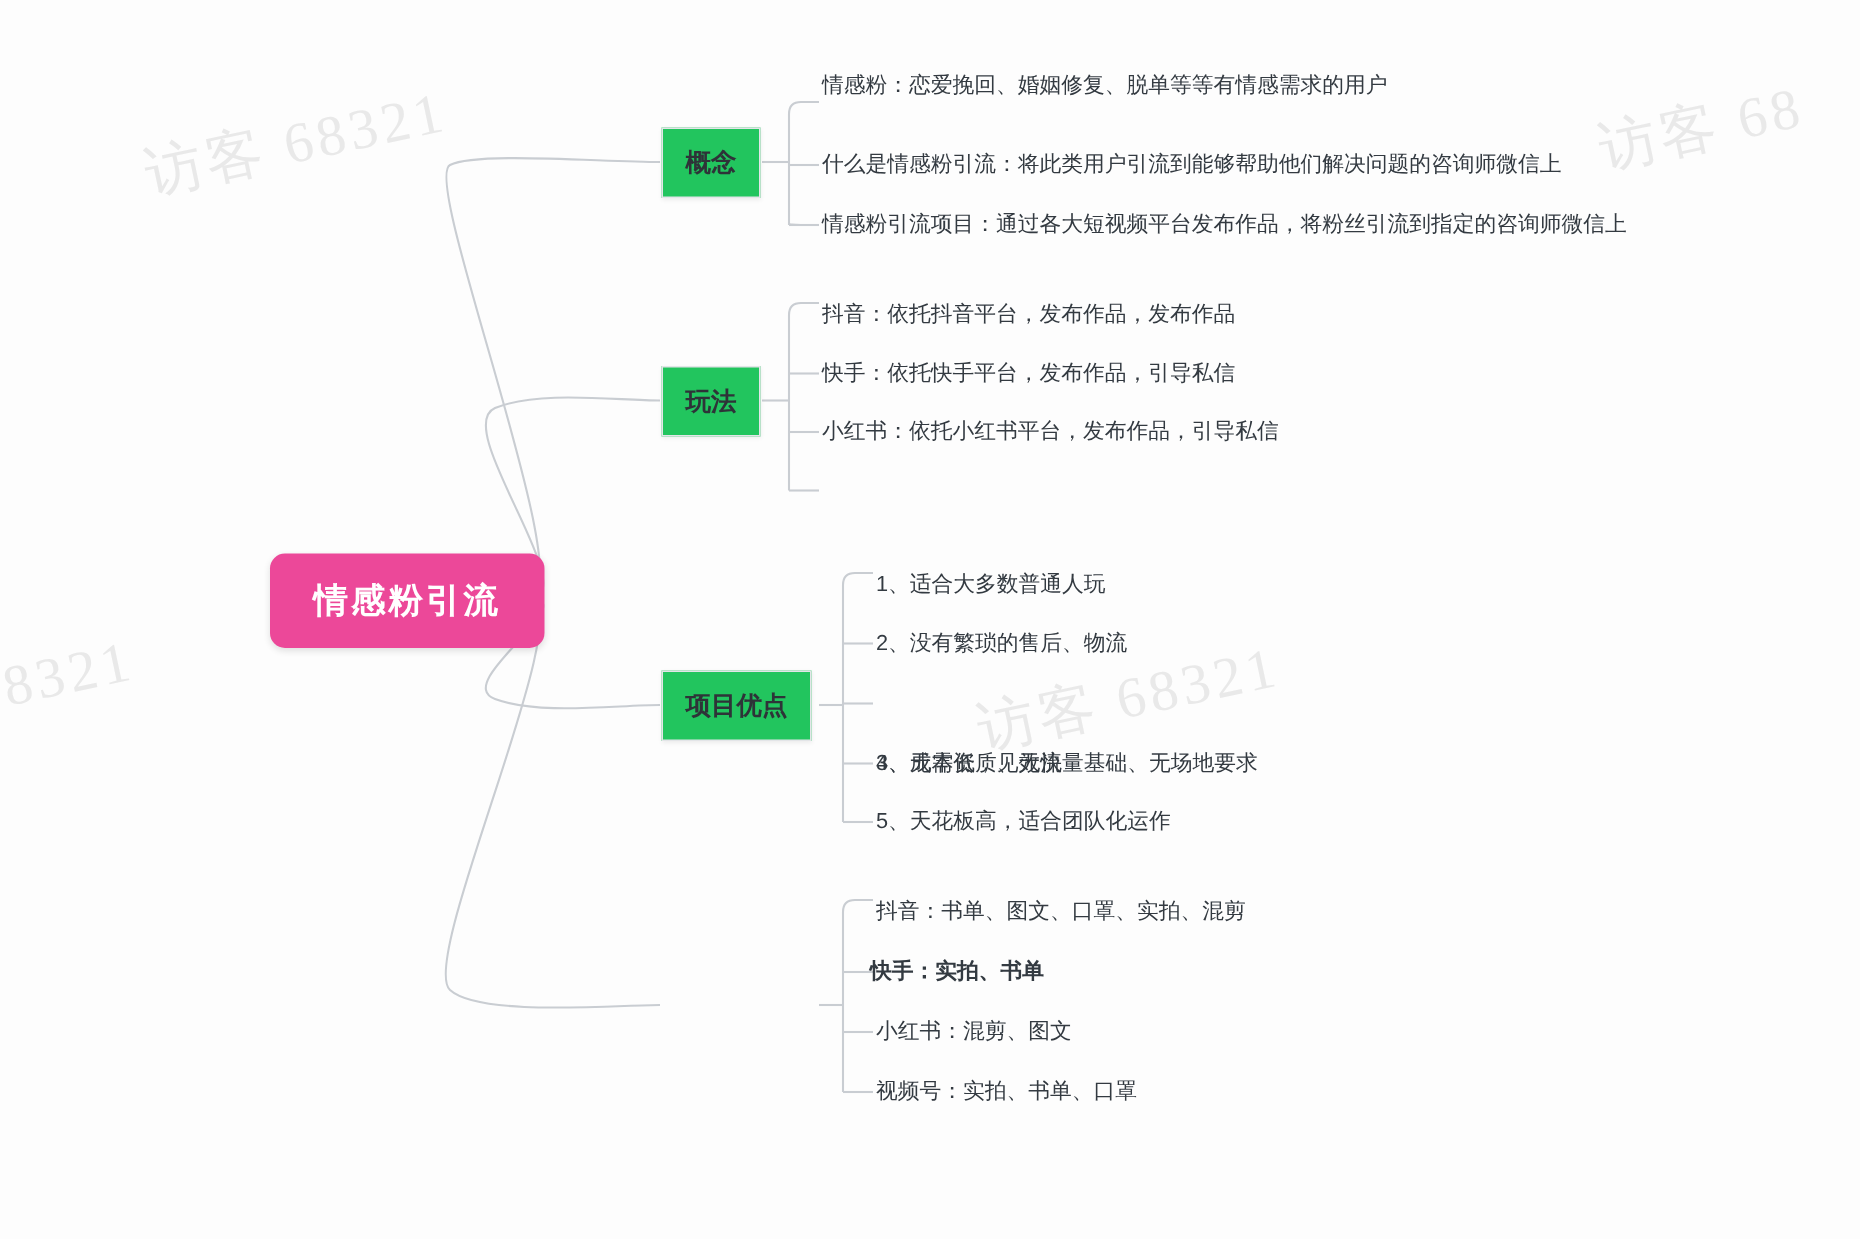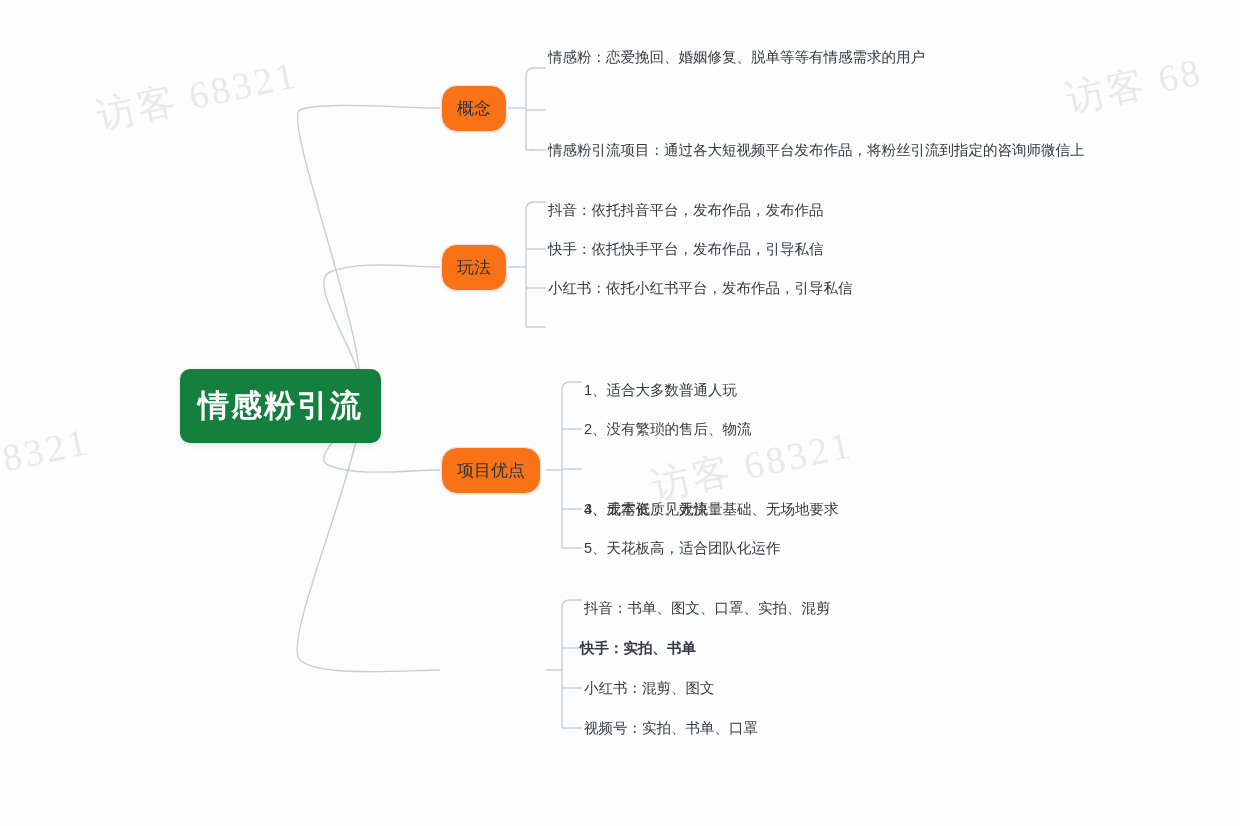--- a/index.html
+++ b/index.html
@@ -31,38 +31,38 @@
   svg.links {
     position: absolute;
     left: 0;
     top: 0;
     width: 1240px;
     height: 826px;
     pointer-events: none;
   }
   .root-node {
     position: absolute;
-    background: #15803d;
+    background: #ec4899;
     color: #ffffff;
-    font-size: 31px;
+    font-size: 23px;
     font-weight: bold;
     letter-spacing: 2px;
     border-radius: 10px;
-    padding: 16px 18px;
+    padding: 16px 29px;
     box-shadow: 0 2px 5px rgba(0,0,0,0.12);
     white-space: nowrap;
   }
   .branch-node {
     position: absolute;
-    background: #f97316;
+    background: #22c55e;
     color: #2e3338;
     font-size: 17px;
-    font-weight: normal;
+    font-weight: bold;
     border: 1px solid #e3e5e8;
-    border-radius: 16px;
+    border-radius: 0;
     padding: 11px 15px;
     box-shadow: 0 1px 3px rgba(0,0,0,0.07);
     white-space: nowrap;
   }
   .leaf-node {
     position: absolute;
     color: #333a41;
     font-size: 14.5px;
     white-space: nowrap;
     line-height: 1.3;
@@ -117,20 +117,21 @@
     </g>
   </svg>
 
   <div class="root-node" style="left:180px; top:369px;">情感粉引流</div>
 
   <div class="branch-node" style="left:441px; top:85px;">概念</div>
   <div class="branch-node" style="left:441px; top:244px;">玩法</div>
   <div class="branch-node" style="left:441px; top:447px;">项目优点</div>
 
   <div class="leaf-node" style="left:548px; top:48px;">情感粉：恋爱挽回、婚姻修复、脱单等等有情感需求的用户</div>
+  <div class="leaf-node" style="left:548px; top:101px;">什么是情感粉引流：将此类用户引流到能够帮助他们解决问题的咨询师微信上</div>
   <div class="leaf-node" style="left:548px; top:141px;">情感粉引流项目：通过各大短视频平台发布作品，将粉丝引流到指定的咨询师微信上</div>
 
   <div class="leaf-node" style="left:548px; top:201px;">抖音：依托抖音平台，发布作品，发布作品</div>
   <div class="leaf-node" style="left:548px; top:279px;">小红书：依托小红书平台，发布作品，引导私信</div>
   <div class="leaf-node" style="left:548px; top:240px;">快手：依托快手平台，发布作品，引导私信</div>
 
   <div class="leaf-node" style="left:584px; top:381px;">1、适合大多数普通人玩</div>
   <div class="leaf-node" style="left:584px; top:420px;">2、没有繁琐的售后、物流</div>
   <div class="leaf-node" style="left:584px; top:460px;margin-top:40px;">3、无需资质、无流量基础、无场地要求</div>
   <div class="leaf-node" style="left:584px; top:500px;">4、成本低，见效快</div>

